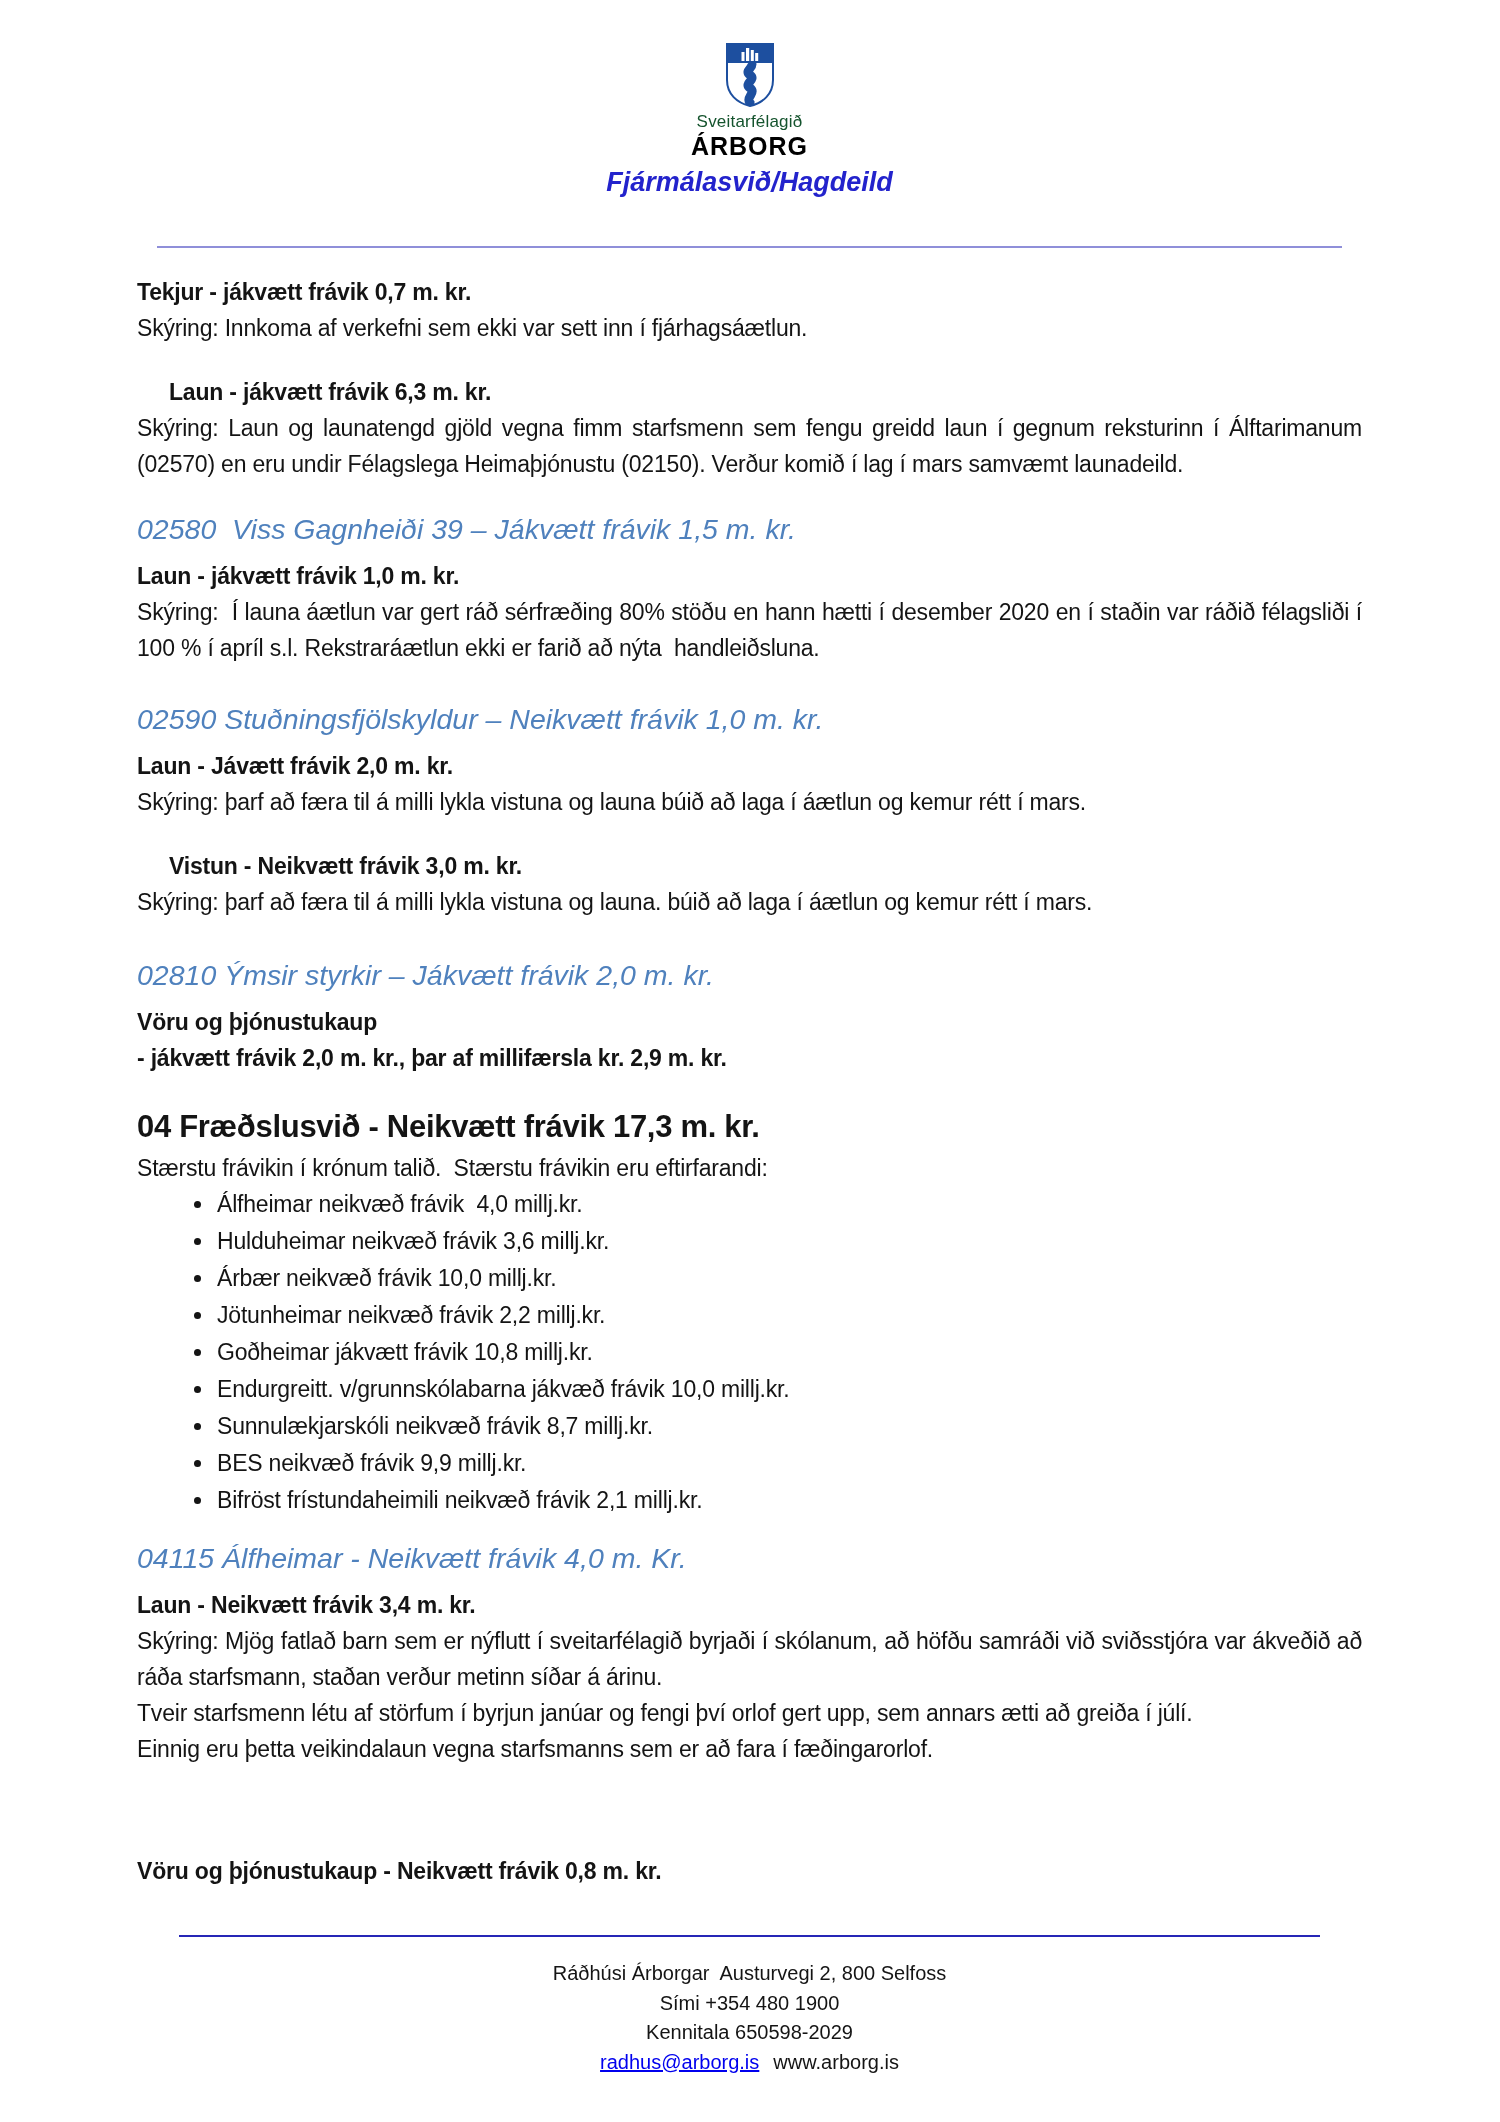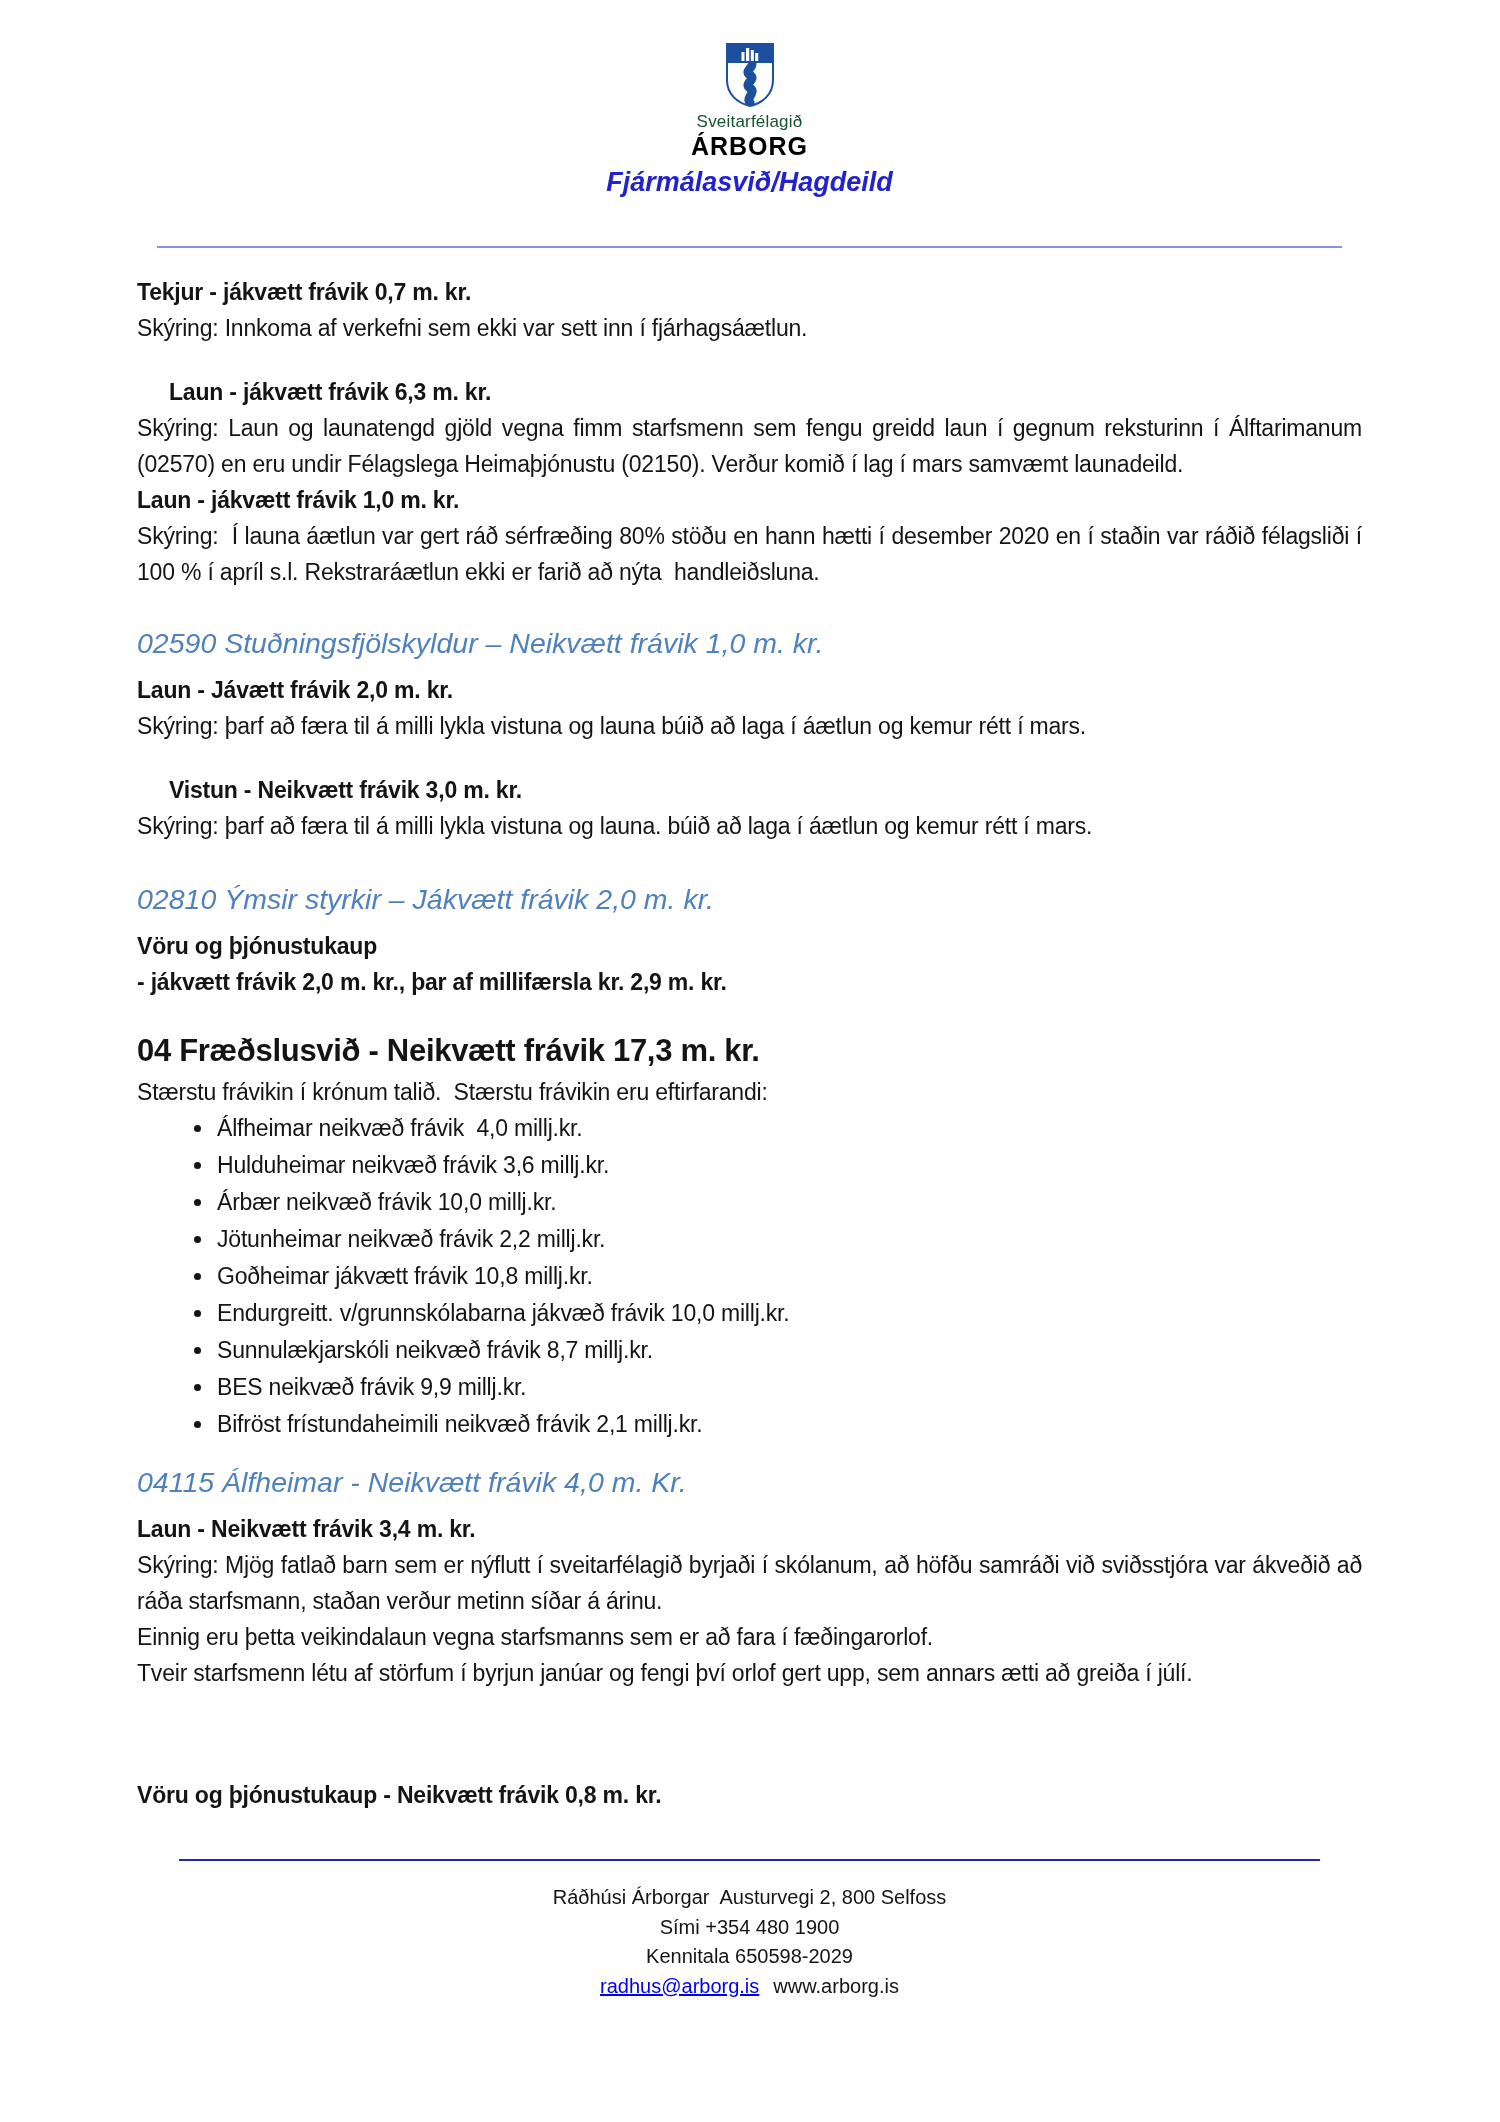--- a/index.html
+++ b/index.html
@@ -69,20 +69,21 @@
   </div>
 
   <hr class="top-divider">
 
   <div class="label mt-first">Tekjur - jákvætt frávik 0,7 m. kr.</div>
   <div class="p">Skýring: Innkoma af verkefni sem ekki var sett inn í fjárhagsáætlun.</div>
 
   <div class="label mt-sec">Laun - jákvætt frávik 6,3 m. kr.</div>
   <div class="p just">Skýring: Laun og launatengd gjöld vegna fimm starfsmenn sem fengu greidd laun í gegnum reksturinn í Álftarimanum (02570) en eru undir Félagslega Heimaþjónustu (02150). Verður komið í lag í mars samvæmt launadeild.</div>
 
+  <h2 class="blue">02580&nbsp; Viss Gagnheiði 39 – Jákvætt frávik 1,5 m. kr.</h2>
   <div class="label">Laun - jákvætt frávik 1,0 m. kr.</div>
   <div class="p just">Skýring:&nbsp; Í launa áætlun var gert ráð sérfræðing 80% stöðu en hann hætti í desember 2020 en í staðin var ráðið félagsliði í 100 % í apríl s.l. Rekstraráætlun ekki er farið að nýta &nbsp;handleiðsluna.</div>
 
   <h2 class="blue gap-lg">02590 Stuðningsfjölskyldur – Neikvætt frávik 1,0 m. kr.</h2>
   <div class="label">Laun - Jávætt frávik 2,0 m. kr.</div>
   <div class="p">Skýring: þarf að færa til á milli lykla vistuna og launa búið að laga í áætlun og kemur rétt í mars.</div>
   <div class="label mt-sec">Vistun - Neikvætt frávik 3,0 m. kr.</div>
   <div class="p">Skýring: þarf að færa til á milli lykla vistuna og launa. búið að laga í áætlun og kemur rétt í mars.</div>
 
   <h2 class="blue gap-xl">02810 Ýmsir styrkir – Jákvætt frávik 2,0 m. kr.</h2>
@@ -99,22 +100,22 @@
     <li>Goðheimar jákvætt frávik 10,8 millj.kr.</li>
     <li>Endurgreitt. v/grunnskólabarna jákvæð frávik 10,0 millj.kr.</li>
     <li>Sunnulækjarskóli neikvæð frávik 8,7 millj.kr.</li>
     <li>BES neikvæð frávik 9,9 millj.kr.</li>
     <li>Bifröst frístundaheimili neikvæð frávik 2,1 millj.kr.</li>
   </ul>
 
   <h2 class="blue gap-md">04115 Álfheimar - Neikvætt frávik 4,0 m. Kr.</h2>
   <div class="label">Laun - Neikvætt frávik 3,4 m. kr.</div>
   <div class="p just">Skýring: Mjög fatlað barn sem er nýflutt í sveitarfélagið byrjaði í skólanum, að höfðu samráði við sviðsstjóra var ákveðið að ráða starfsmann, staðan verður metinn síðar á árinu.</div>
+  <div class="p">Tveir starfsmenn létu af störfum í byrjun janúar og fengi því orlof gert upp, sem annars ætti að greiða í júlí.</div>
   <div class="p">Einnig eru þetta veikindalaun vegna starfsmanns sem er að fara í fæðingarorlof.</div>
-  <div class="p">Tveir starfsmenn létu af störfum í byrjun janúar og fengi því orlof gert upp, sem annars ætti að greiða í júlí.</div>
 
   <div class="label voru-last">Vöru og þjónustukaup - Neikvætt frávik 0,8 m. kr.</div>
 
   <hr class="footer-divider">
   <div class="footer">
     <div>Ráðhúsi Árborgar&nbsp; Austurvegi 2, 800 Selfoss</div>
     <div>Sími +354 480 1900</div>
     <div>Kennitala 650598-2029</div>
     <div>
       <a href="#">radhus@arborg.is</a><span class="site">www.arborg.is</span>

